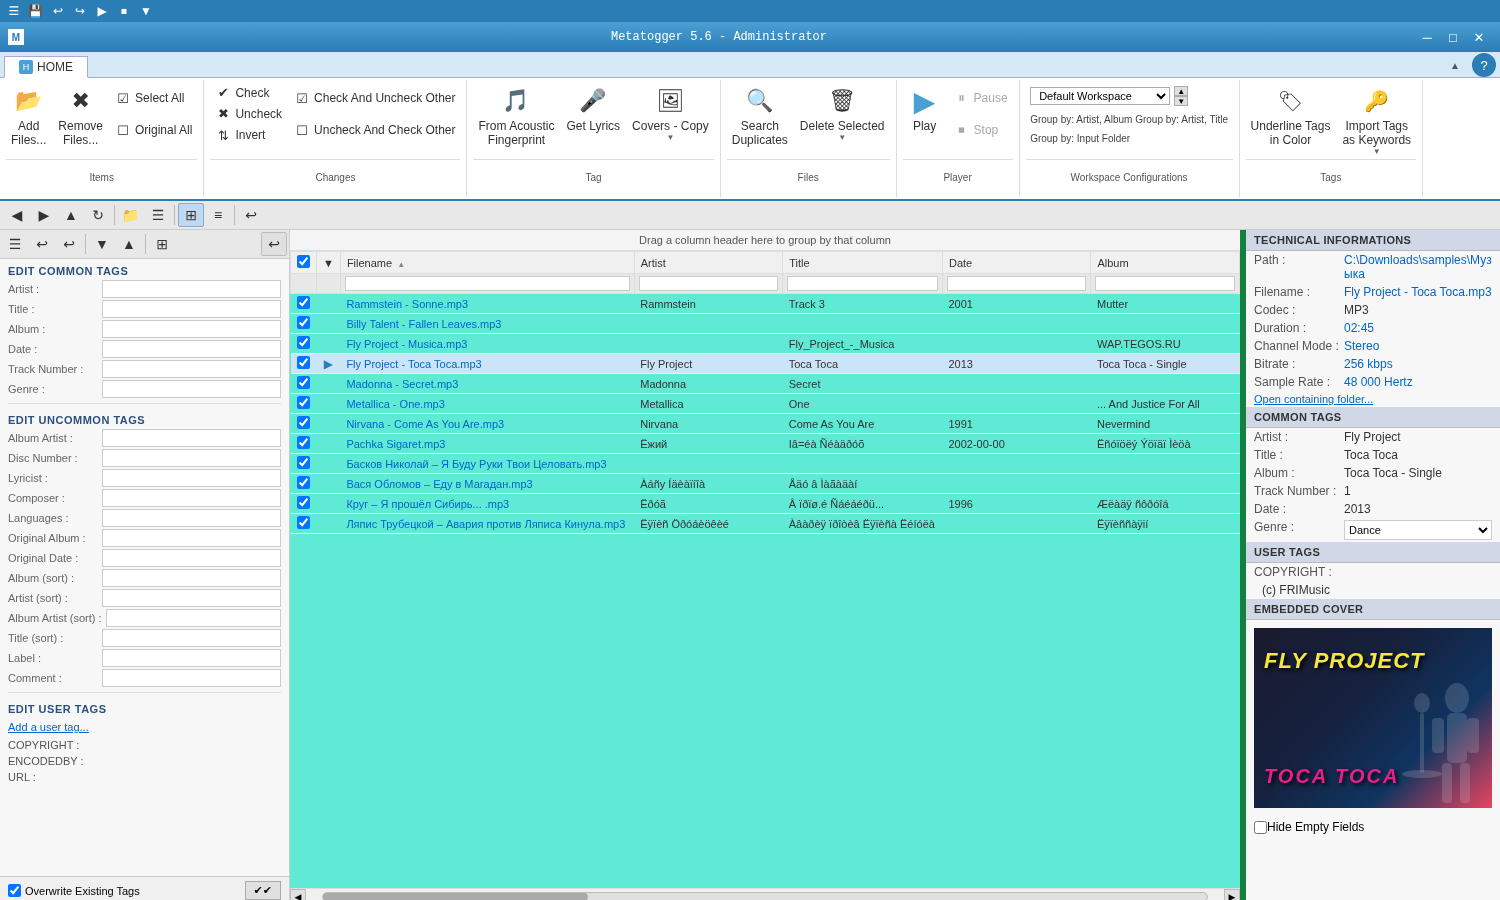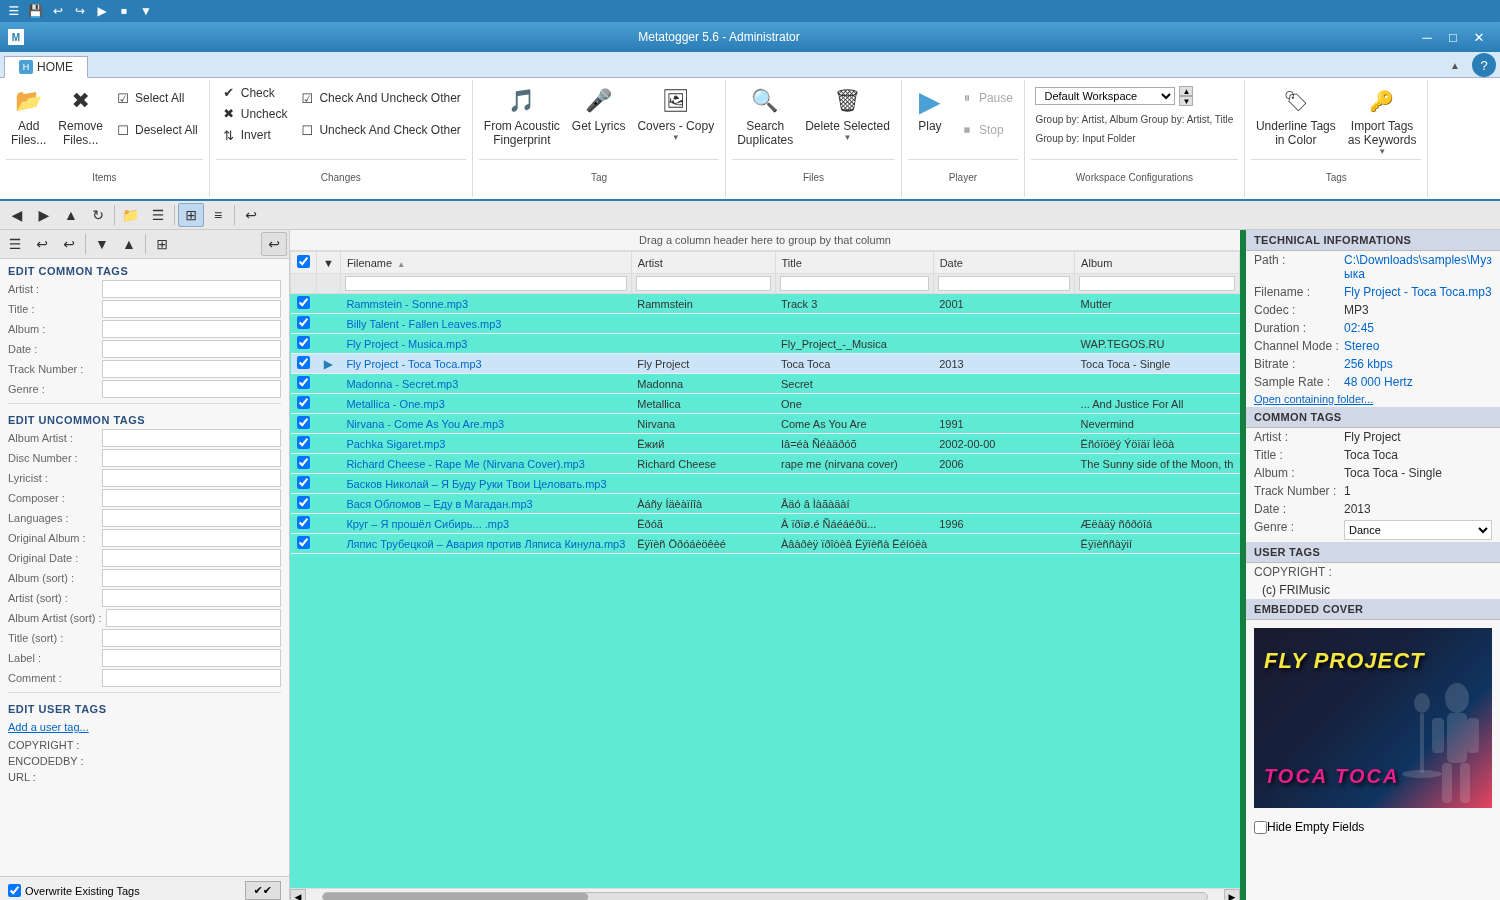--- a/index.html
+++ b/index.html
@@ -9,21 +9,21 @@
     .title-bar {
       background: linear-gradient(to bottom, #4a9fd4, #2b7db5);
       height: 30px;
       display: flex;
       align-items: center;
       justify-content: space-between;
       color: white;
       padding: 0 8px;
     }
     .title-bar-left { display: flex; align-items: center; gap: 4px; }
-    .title-bar-title { flex: 1; text-align: center; color: white; font-size: 12px; }
+    .title-bar-title { flex: 1; text-align: center; color: white; font-size: 12px; font-family: Liberation Mono, monospace; }
     .title-bar-buttons { display: flex; gap: 0; }
     .title-btn { width: 26px; height: 26px; background: transparent; border: none; color: white; cursor: pointer; font-size: 13px; display: flex; align-items: center; justify-content: center; }
     .window-icon { width: 16px; height: 16px; background: #fff; font-size: 10px; display:flex; align-items:center; justify-content:center; color:#2b7db5; font-weight:bold; }
 
     
     .ribbon-tabs {
       background: #d4e8f5;
       height: 26px;
       display: flex;
       align-items: flex-end;
@@ -444,21 +444,21 @@
         <div class="ribbon-btn-icon">✖</div>
         <span>Remove<br>Files...</span>
       </div>
       <div class="ribbon-sm-col">
         <div class="ribbon-btn-sm">
           <span class="ribbon-btn-sm-icon">☑</span>
           <span>Select All</span>
         </div>
         <div class="ribbon-btn-sm">
           <span class="ribbon-btn-sm-icon">☐</span>
-          <span>Deselect All</span>
+          <span>Original All</span>
         </div>
       </div>
     </div>
     <div class="ribbon-group-label">Items</div>
   </div>
 
   <div class="ribbon-group">
     <div class="ribbon-group-content">
       <div class="ribbon-sm-col">
         <div class="ribbon-btn-sm">
@@ -799,29 +799,20 @@
       <td class="check-col"></td>
       <td class="filename">Pachka Sigaret.mp3</td>
       <td>Ёжий</td>
       <td>Iâ=éà Ñéàäðóõ</td>
       <td>2002-00-00</td>
       <td>Ëñóïöёý Ýöïäï Ìèöà</td>
     </tr>
             <tr>
       <td class="check-col"><input type="checkbox" checked="" style=""></td>
       <td class="check-col"></td>
-      <td class="filename">Richard Cheese - Rape Me (Nirvana Cover).mp3</td>
-      <td>Richard Cheese</td>
-      <td>rape me (nirvana cover)</td>
-      <td>2006</td>
-      <td>The Sunny side of the Moon, th</td>
-    </tr>
-            <tr>
-      <td class="check-col"><input type="checkbox" checked="" style=""></td>
-      <td class="check-col"></td>
       <td class="filename">Басков Николай – Я Буду Руки Твои Целовать.mp3</td>
       <td></td>
       <td></td>
       <td></td>
       <td></td>
     </tr>
             <tr>
       <td class="check-col"><input type="checkbox" checked="" style=""></td>
       <td class="check-col"></td>
       <td class="filename">Вася Обломов – Еду в Магадан.mp3</td>

